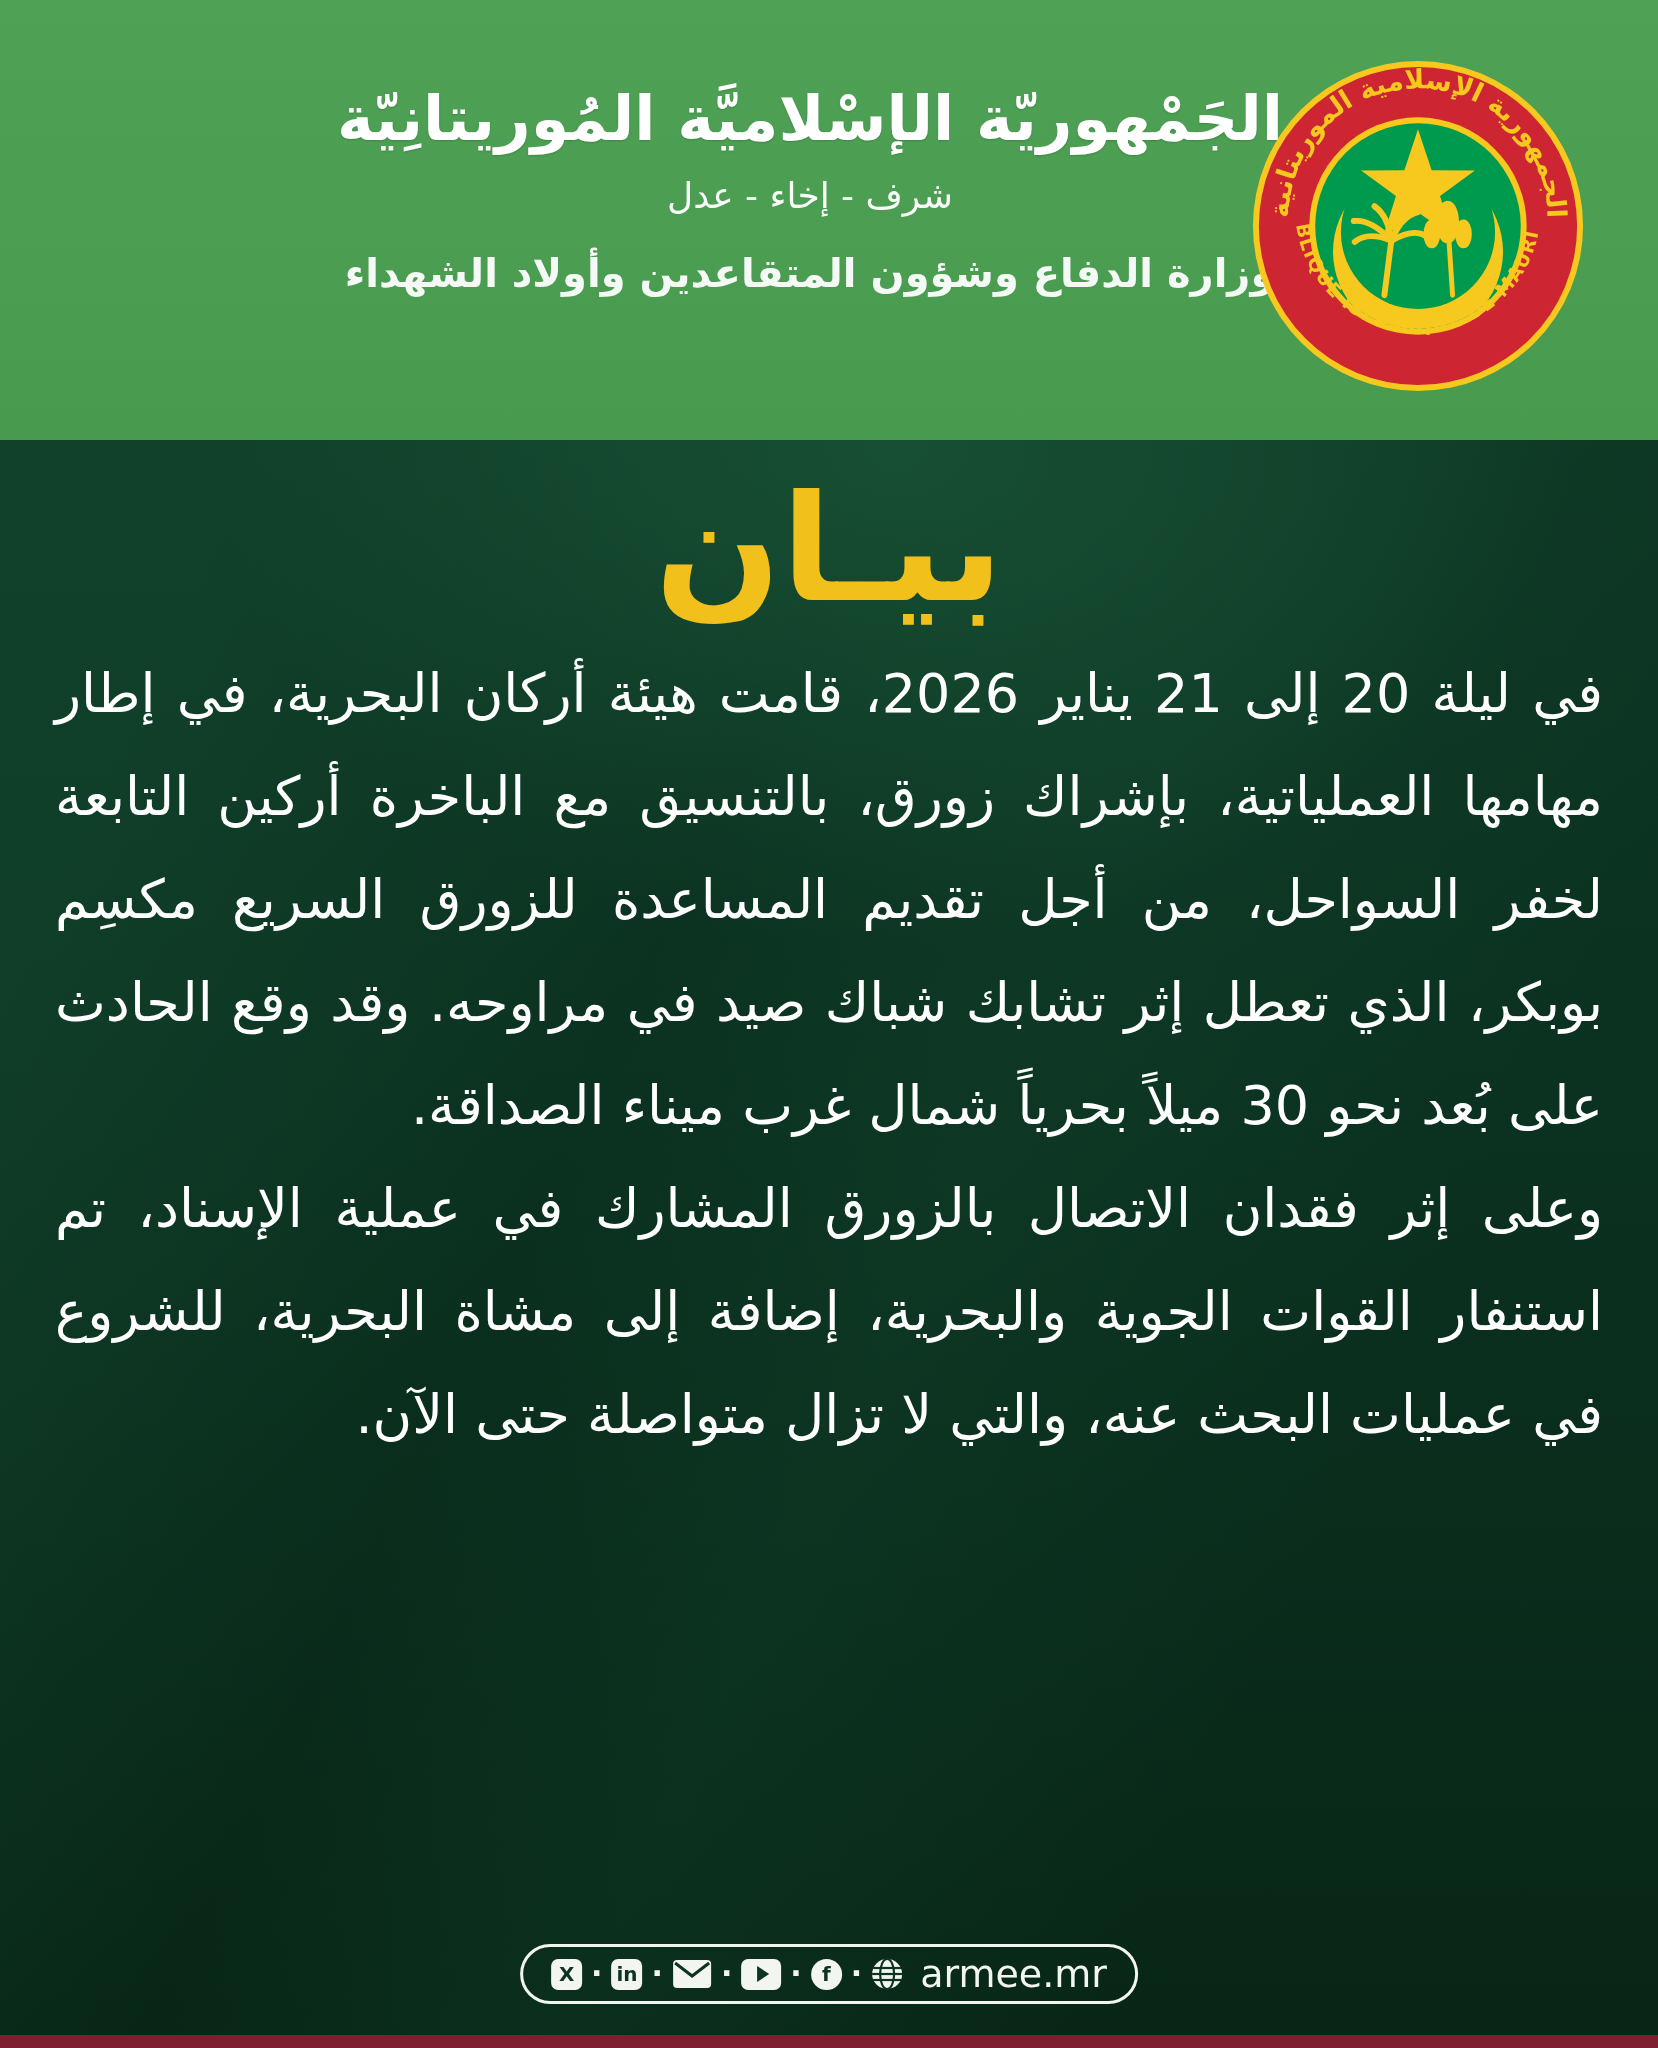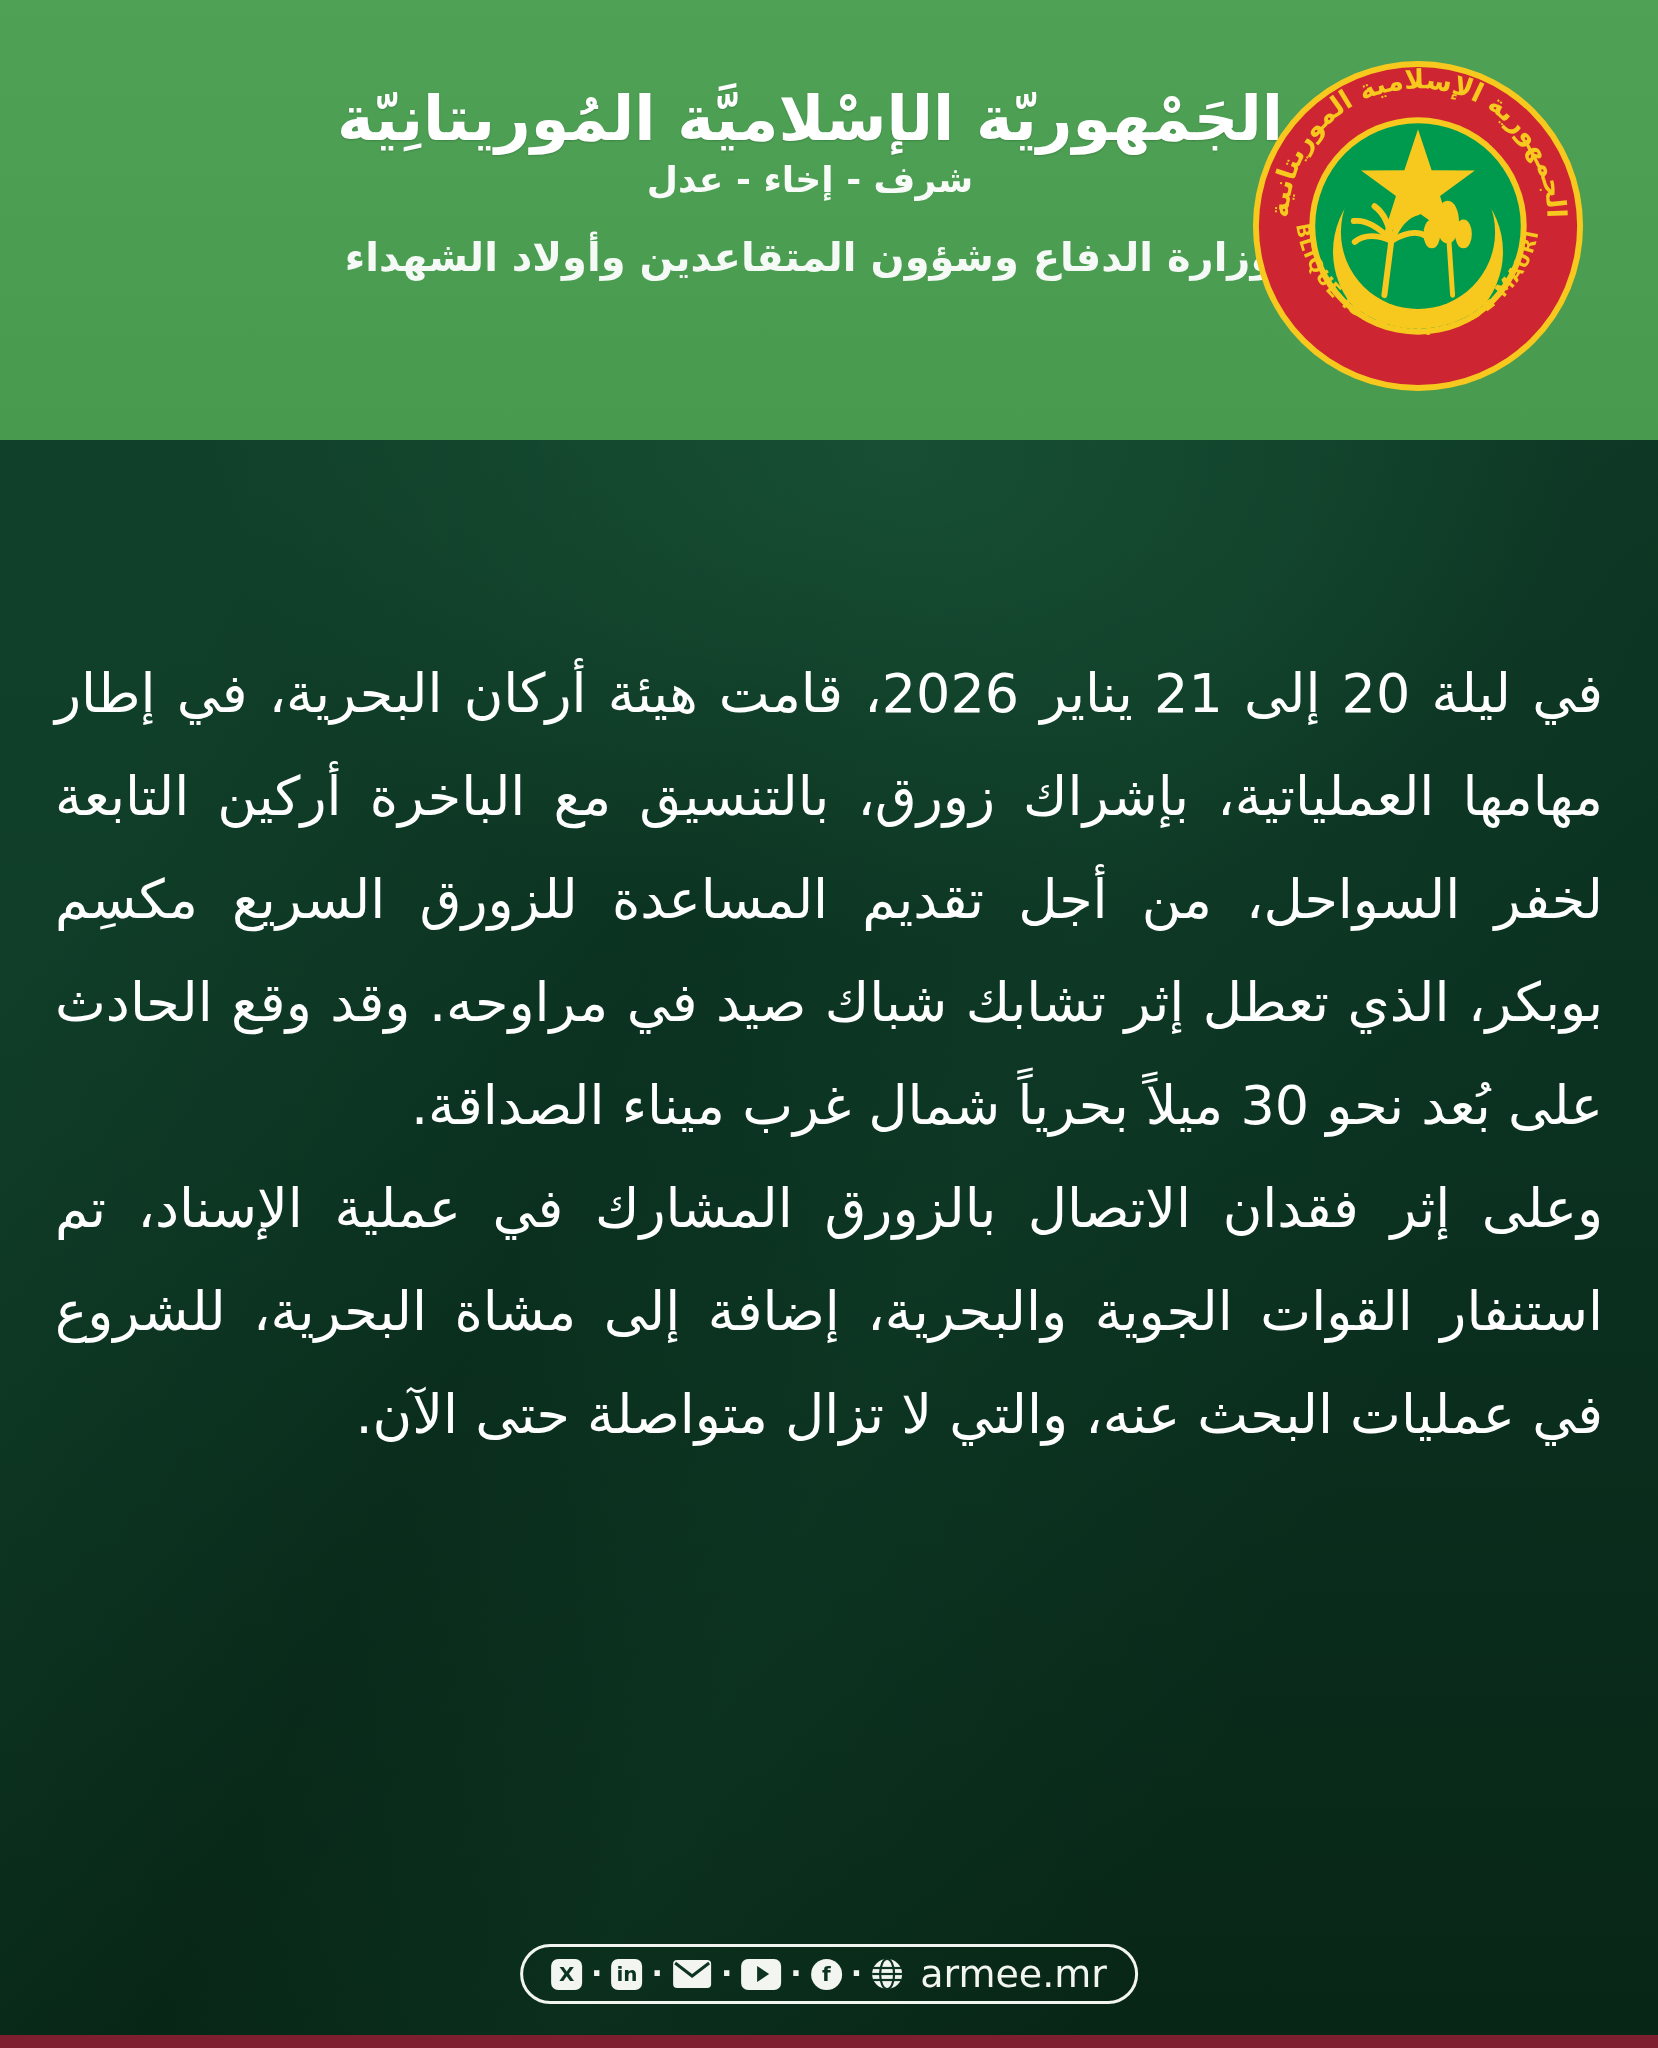--- a/index.html
+++ b/index.html
@@ -22,21 +22,21 @@
     width: 100%; height: 440px;
     background: linear-gradient(180deg, #4ea155 0%, #479a4e 100%);
     padding-left: 14px;
   }
   .header-text {
     position: absolute; top: 82px; left: 150px; width: 1320px;
     text-align: center; color: #ffffff; direction: rtl;
   }
   .republic-name { font-size: 62px; font-weight: bold; letter-spacing: 1px;
     text-shadow: 0 1px 2px rgba(0,0,0,0.15); }
-  .motto { font-size: 36px; margin-top: 4px; font-weight: bold; opacity: .97; }
+  .motto { font-size: 36px; margin-top: 20px; font-weight: normal; opacity: .97; }
   .ministry { font-size: 40px; margin-top: 34px; font-weight: bold; opacity: .95; }
 
   
   .emblem { position: absolute; top: 58px; left: 1250px; width: 336px; height: 336px; }
 
   
   .title {
     position: absolute; top: 468px; left: 0; width: 100%;
     text-align: center; direction: rtl;
     font-size: 148px; font-weight: bold; color: #f2c01b;
@@ -134,20 +134,21 @@
             <path d="M 205 240 L 201 180" fill="none"></path>
             <ellipse cx="200" cy="166" rx="9" ry="19"></ellipse>
             <ellipse cx="184" cy="178" rx="6" ry="12"></ellipse>
             <ellipse cx="216" cy="178" rx="6" ry="12"></ellipse>
           </g>
         </g>
       </svg>
     </div>
   </div>
 
+  <div class="title">بيـان</div>
 
   <div class="bodytext">
     <p>في ليلة 20 إلى 21 يناير 2026، قامت هيئة أركان البحرية، في إطار مهامها العملياتية، بإشراك زورق، بالتنسيق مع الباخرة أركين التابعة لخفر السواحل، من أجل تقديم المساعدة للزورق السريع مكسِم بوبكر، الذي تعطل إثر تشابك شباك صيد في مراوحه. وقد وقع الحادث على بُعد نحو 30 ميلاً بحرياً شمال غرب ميناء الصداقة.</p>
     <p>وعلى إثر فقدان الاتصال بالزورق المشارك في عملية الإسناد، تم استنفار القوات الجوية والبحرية، إضافة إلى مشاة البحرية، للشروع في عمليات البحث عنه، والتي لا تزال متواصلة حتى الآن.</p>
   </div>
 
   <div class="footer-pill">
     <span class="icon-box">
         <span>X</span>
       </span>

